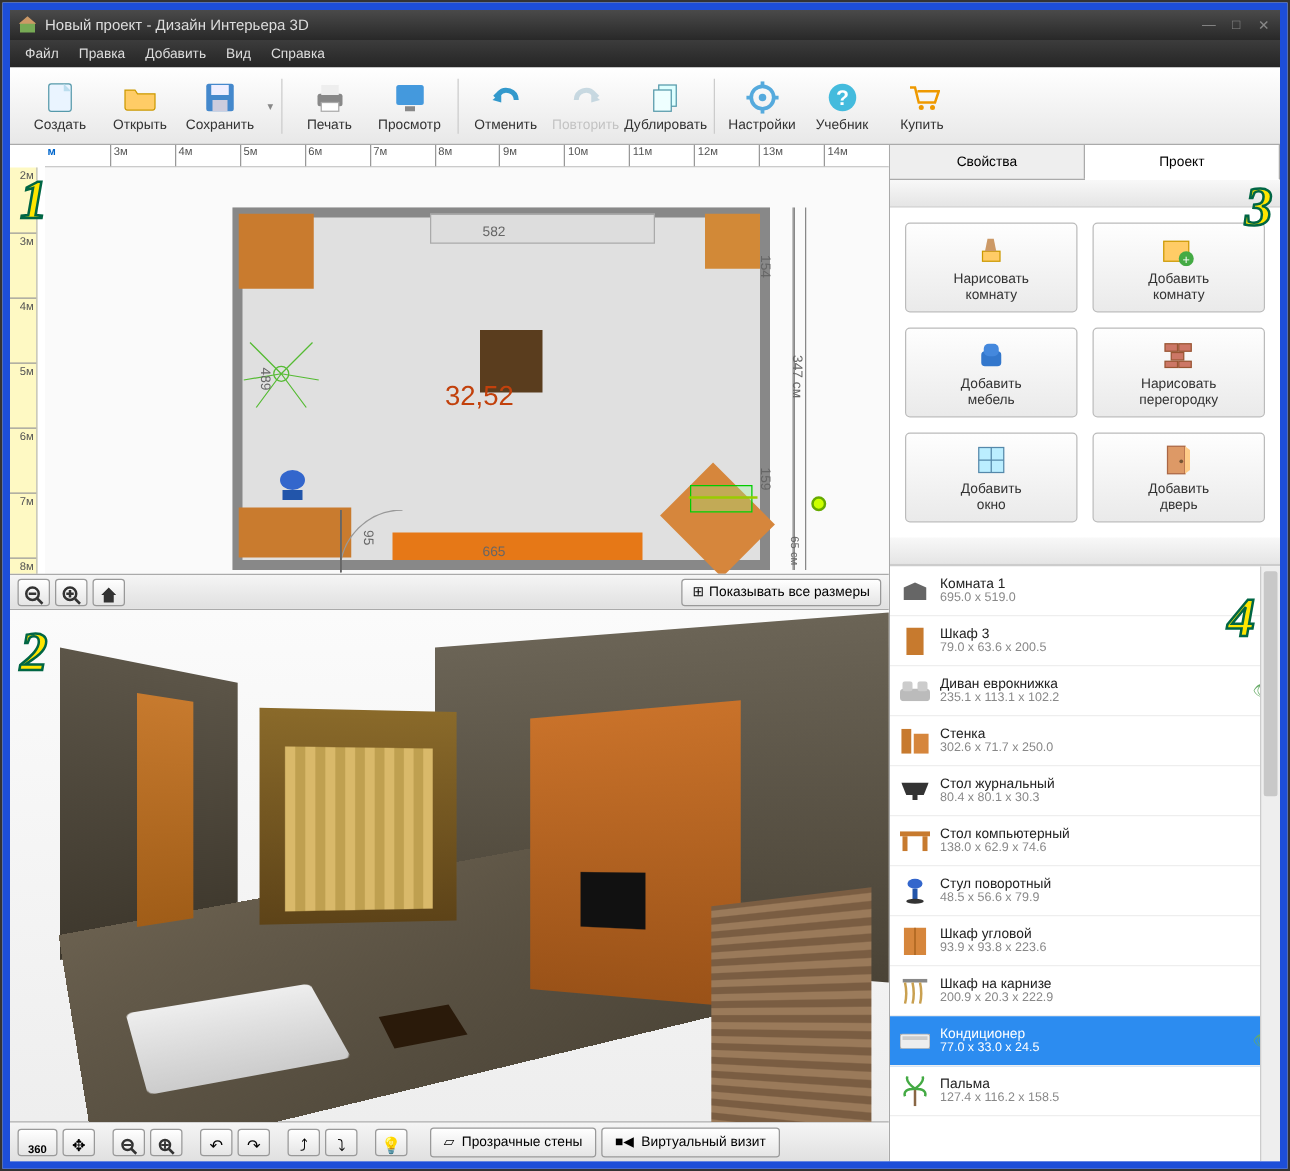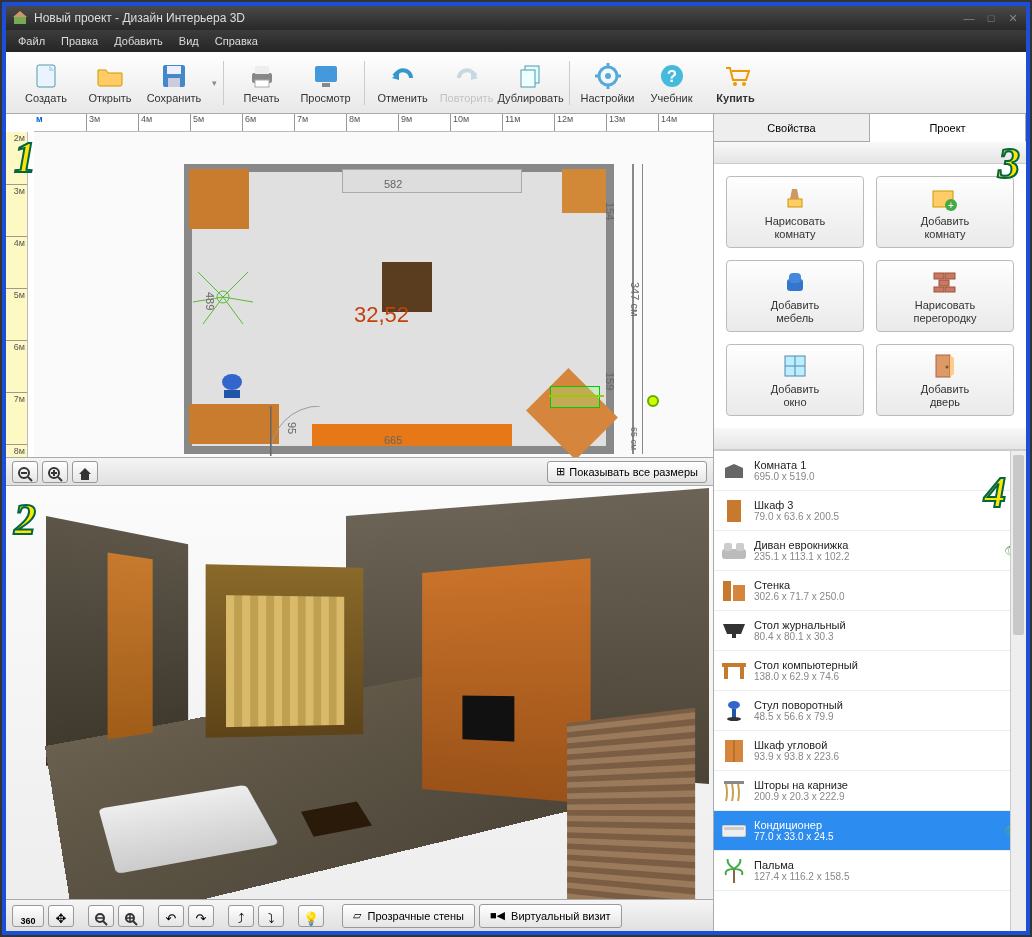--- a/index.html
+++ b/index.html
@@ -1,17 +1,17 @@
 <!DOCTYPE html>
 <html><head>
 <meta charset="utf-8">
 <style>
 * { box-sizing: border-box; margin: 0; padding: 0; font-family: Tahoma, Arial, sans-serif; }
 body { background: #333; width: 1032px; height: 937px; overflow: hidden; }
-.window { background: #f0f0f0; width: 1028px; height: 933px; margin: 2px; border: 4px solid #1d4ed8; display: flex; flex-direction: column; }
+.window { background: #f0f0f0; width: 1028px; height: 933px; margin: 2px; border: 6px solid #1d4ed8; display: flex; flex-direction: column; }
 .titlebar { background: linear-gradient(#4a4a4a,#282828); height: 24px; display: flex; align-items: center; color: #ddd; font-size: 12px; padding: 0 6px; }
 .titlebar .icon { width: 16px; height: 16px; margin-right: 6px; display: flex; align-items: center; justify-content: center; }
 .titlebar .controls { margin-left: auto; display: flex; gap: 8px; }
 .titlebar .cbtn { width: 14px; height: 14px; border-radius: 2px; display: flex; align-items: center; justify-content: center; font-size: 11px; color: #888; }
 .menubar { background: linear-gradient(#3c3c3c,#252525); height: 22px; display: flex; align-items: center; padding: 0 4px; }
 .menubar .mi { color: #ddd; font-size: 11px; padding: 0 8px; cursor: pointer; }
 .toolbar { background: linear-gradient(#fff,#e8e8e8); height: 62px; border-bottom: 1px solid #aaa; display: flex; align-items: center; padding: 0 8px; }
 .tbtn { display: flex; flex-direction: column; align-items: center; justify-content: center; width: 64px; height: 56px; cursor: pointer; border-radius: 3px; }
 .tico { width: 28px; height: 28px; display: flex; align-items: center; justify-content: center; }
 .tlabel { font-size: 11px; color: #333; margin-top: 2px; }
@@ -197,21 +197,21 @@
       <span class="tlabel">Учебник</span>
     </div>
     <div class="tbtn">
       <span class="tico">
           <svg width="28" height="24">
             <path d="M4 4h4l3 12h13l3-9H10" fill="none" stroke="#e90" stroke-width="2"></path>
             <circle cx="13" cy="20" r="2" fill="#e90"></circle>
             <circle cx="22" cy="20" r="2" fill="#e90"></circle>
           </svg>
         </span>
-      <span class="tlabel" style="font-weight:bold;">Купить</span>
+      <span class="tlabel" style="font-weight:normal;">Купить</span>
     </div>
   </div>
 
   <div class="main">
 
     <div class="left">
 
       <div class="plan-area">
         <div class="ruler-h">
           <div class="tick">м</div>
@@ -573,21 +573,21 @@
               <span class="eye"></span>
             </div>
             <div class="obj-item">
               <span class="oico">
                 <svg width="20" height="20">
                   <rect x="0" y="0" width="20" height="3" fill="#888"></rect>
                   <path d="M2 3 Q4 12 2 20 M8 3 Q10 12 8 20 M14 3 Q16 12 14 20" stroke="#c9a050" fill="none" stroke-width="2"></path>
                 </svg>
               </span>
               <span class="otxt">
-                <span class="oname">Шторы на карнизе</span>
+                <span class="oname">Шкаф на карнизе</span>
                 <span class="odim">200.9 x 20.3 x 222.9</span>
               </span>
               <span class="eye"></span>
             </div>
             <div class="obj-item sel">
               <span class="oico">
                 <svg width="24" height="12">
                   <rect width="24" height="12" rx="2" fill="#eee" stroke="#aaa"></rect>
                   <rect x="2" y="2" width="20" height="3" fill="#ccc"></rect>
                 </svg>

